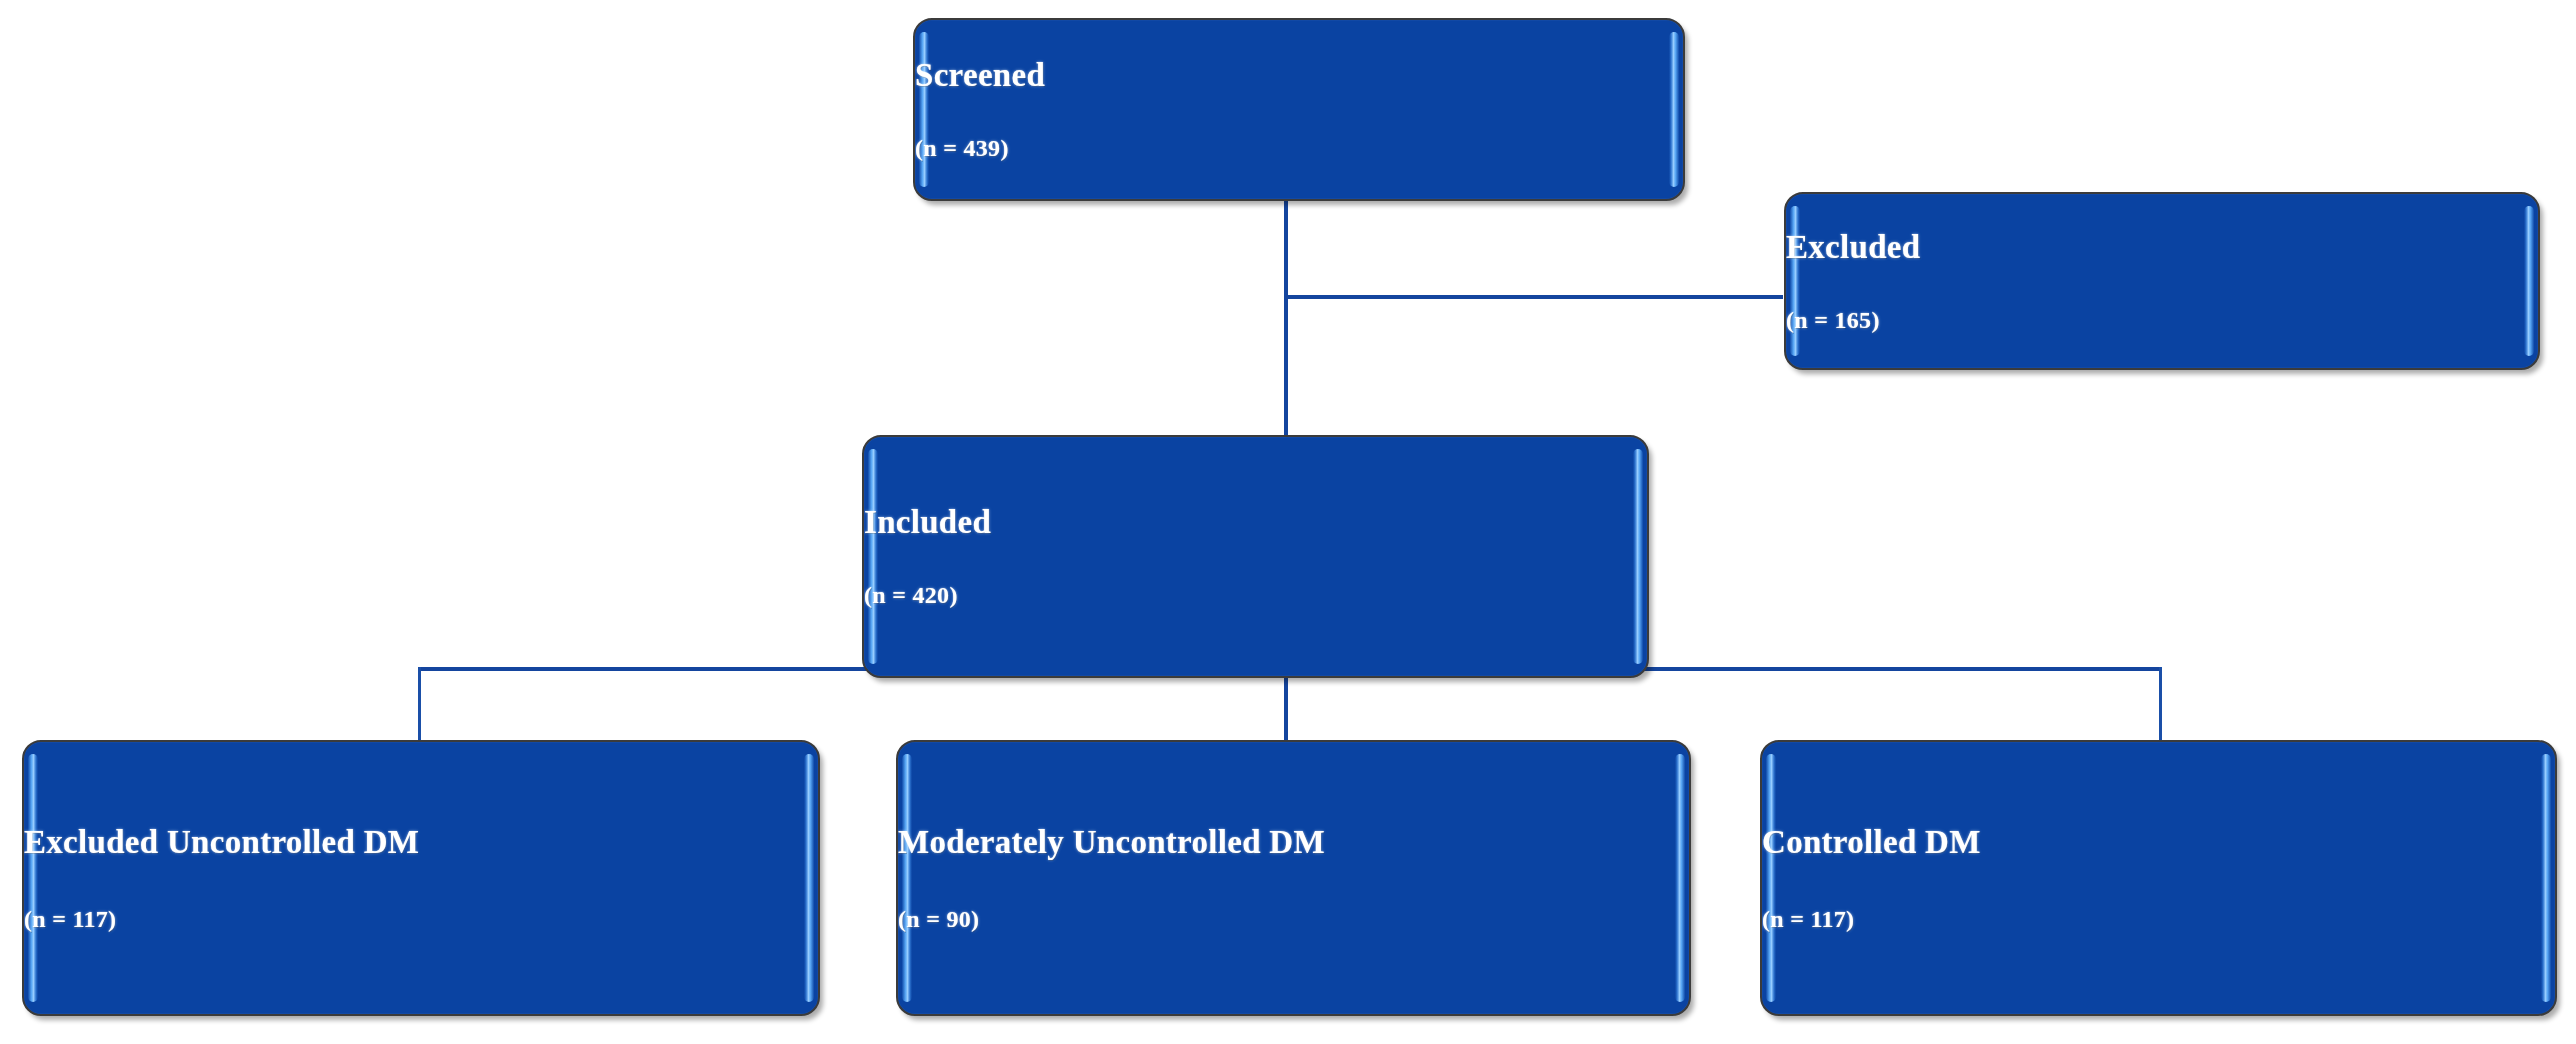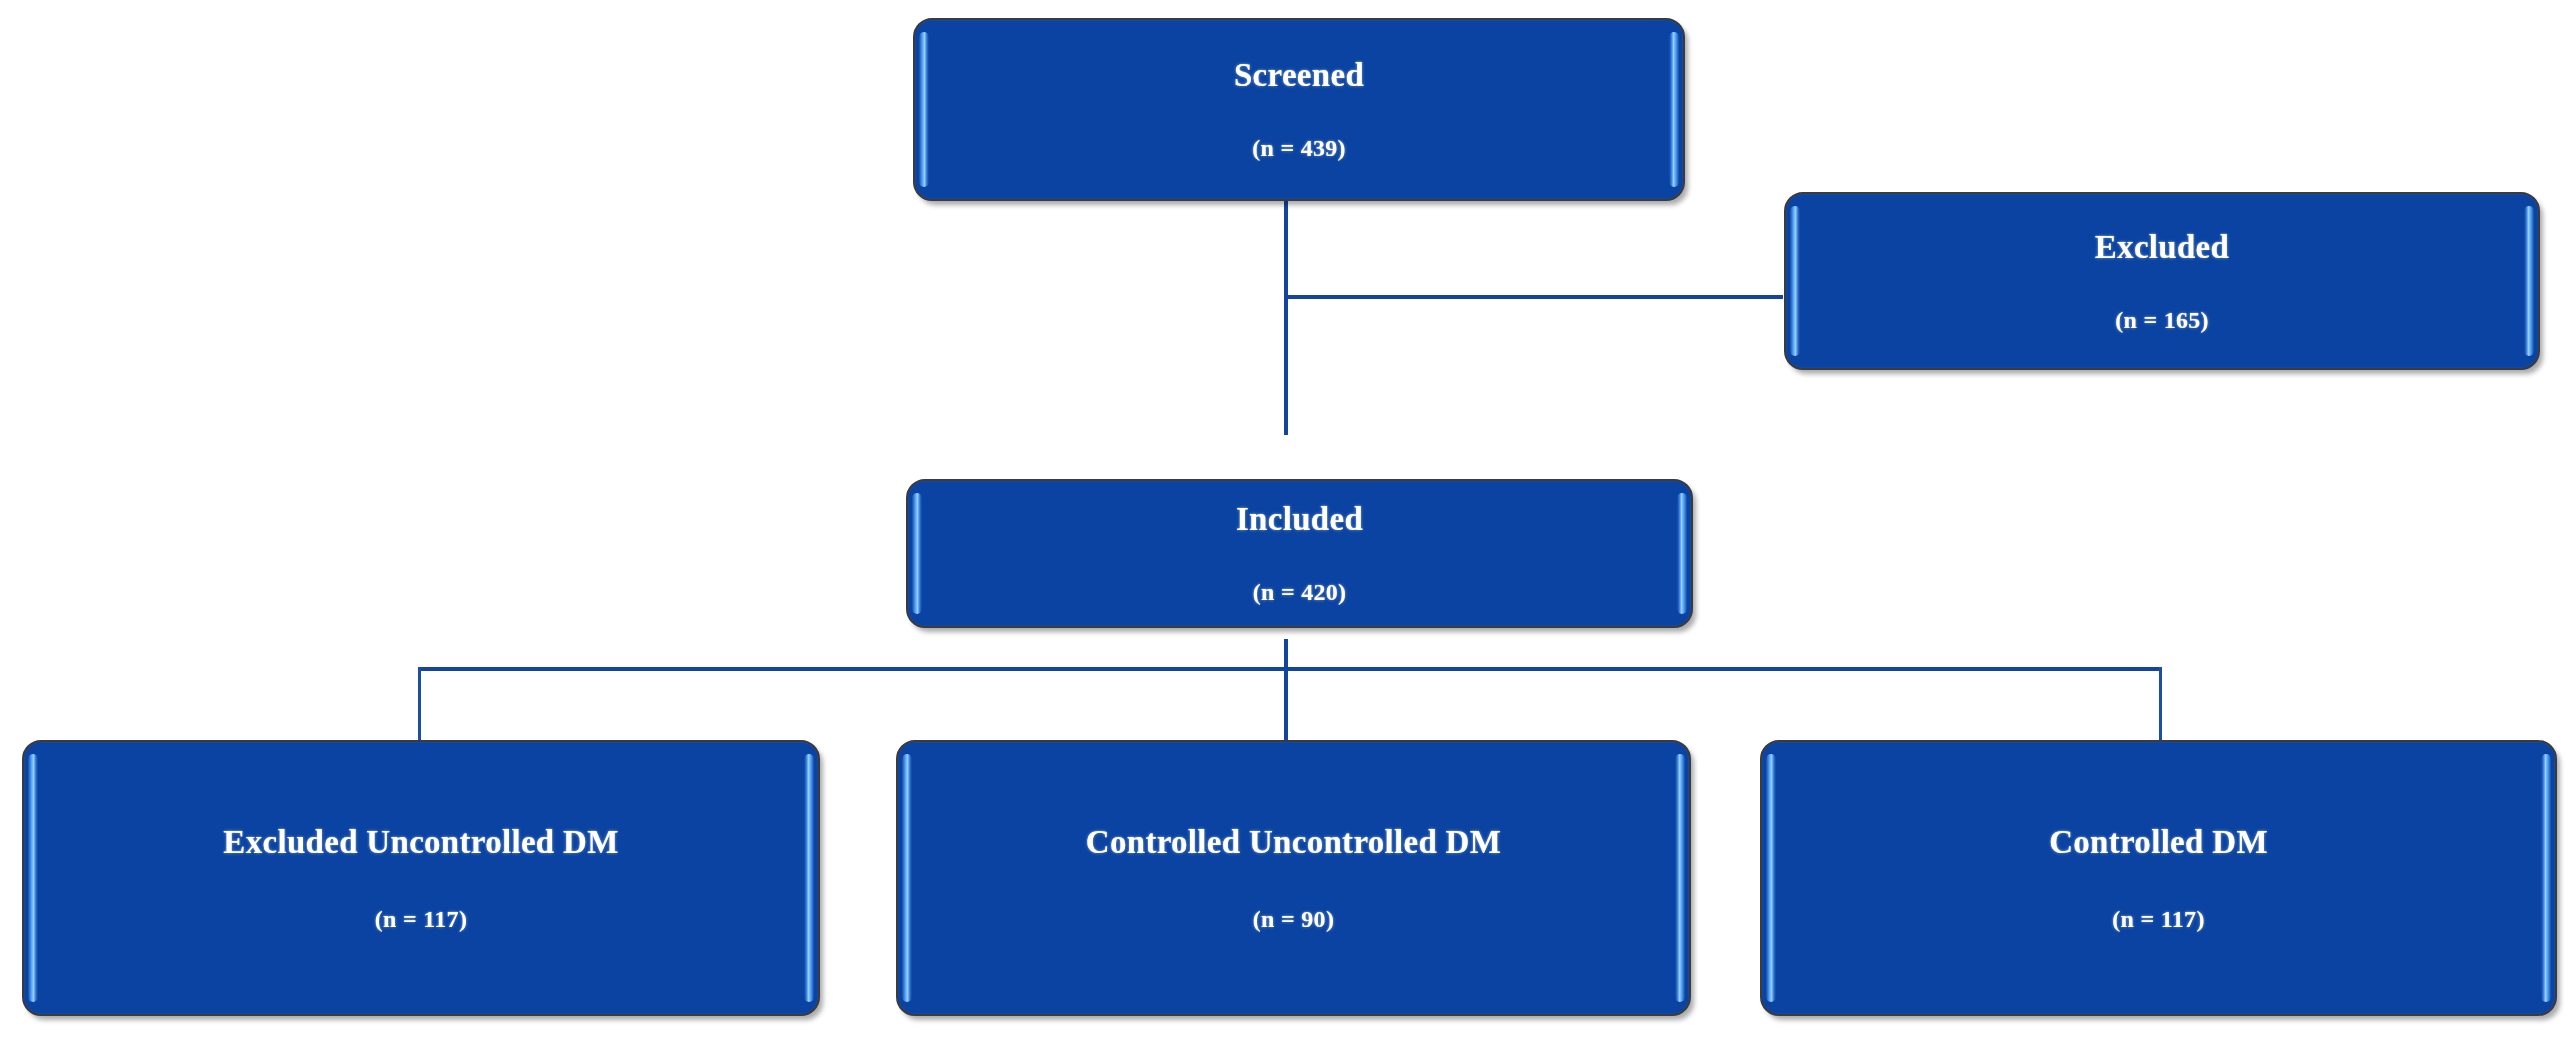--- a/index.html
+++ b/index.html
@@ -43,21 +43,21 @@
         #0a4099 82%,
         #1association 82%,
         #0f5ec4 97%,
         #1266cc 100%);
     background-color: #0a43a2;
     box-shadow:
       4.4px 5.1px 5.1px -1.5px rgba(0,0,0,0.33),
       0 0 0 0.7px rgba(255,255,255,0.05) inset;
     display: flex;
     flex-direction: column;
-    align-items: center;
+    align-items: flex-start;
     justify-content: center;
     overflow: hidden;
   }
 
   
   .flow-box::before,
   .flow-box::after {
     content: "";
     position: absolute;
     top: 11.6px;
@@ -97,21 +97,21 @@
       0 0 1.5px rgba(255,255,255,0.55),
       0 0 3.6px rgba(210,232,255,0.40),
       0.7px 0.7px 0 rgba(0,0,0,0.25);
   }
   .box-title { font-size: 33px; }
   .box-count { font-size: 24px; }
 
   
   #box-screened   { left: 913px; top:   18px; width: 772px; height: 183px; }
   #box-excluded   { left: 1784px; top:  192px; width:  756px; height: 178px; }
-  #box-included   { left: 906px; top:  435px; width: 787px; height: 149px; margin-top: 44px; }
+  #box-included   { left: 862px; top:  435px; width: 787px; height: 243px; }
   #box-severe     { left:   22px; top: 740px; width: 798px; height: 276px; }
   #box-moderate   { left: 896px; top: 740px; width: 795px; height: 276px; }
   #box-controlled { left: 1760px; top: 740px; width: 797px; height: 276px; }
 
   
   #box-screened   .box-title,
   #box-excluded   .box-title,
   #box-included   .box-title { margin-bottom: 41px; }
   #box-severe     .box-title,
   #box-moderate   .box-title,
@@ -153,21 +153,21 @@
     <div class="box-line box-title">Included</div>
     <div class="box-line box-count">(n = 420)</div>
   </div>
 
   <div class="flow-box" id="box-severe">
     <div class="box-line box-title">Excluded Uncontrolled DM</div>
     <div class="box-line box-count">(n = 117)</div>
   </div>
 
   <div class="flow-box" id="box-moderate">
-    <div class="box-line box-title">Controlled Uncontrolled DM</div>
+    <div class="box-line box-title">Moderately Uncontrolled DM</div>
     <div class="box-line box-count">(n = 90)</div>
   </div>
 
   <div class="flow-box" id="box-controlled">
     <div class="box-line box-title">Controlled DM</div>
     <div class="box-line box-count">(n = 117)</div>
   </div>
 
 </div>
 

